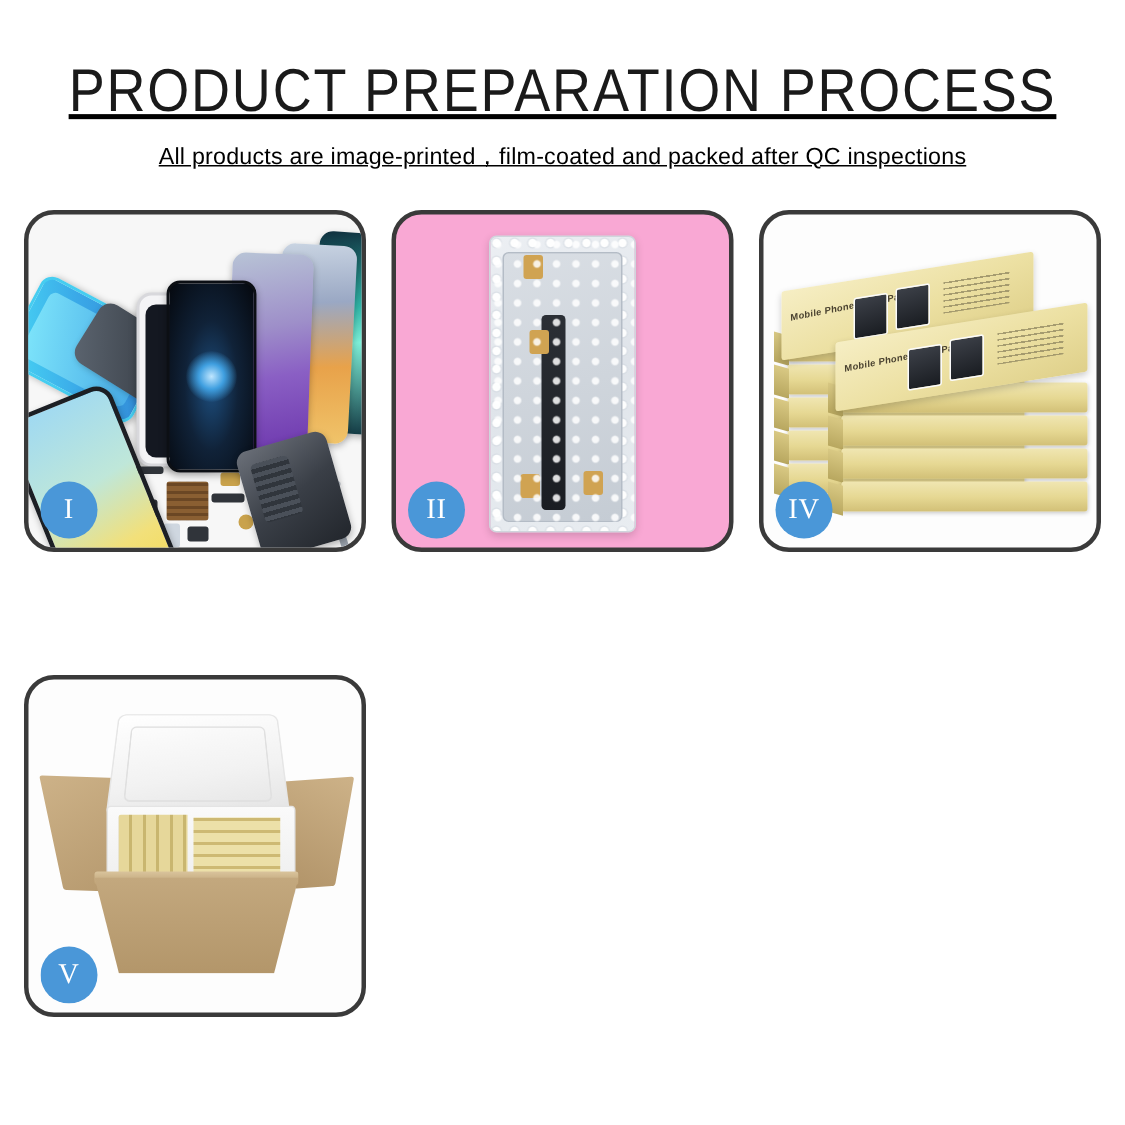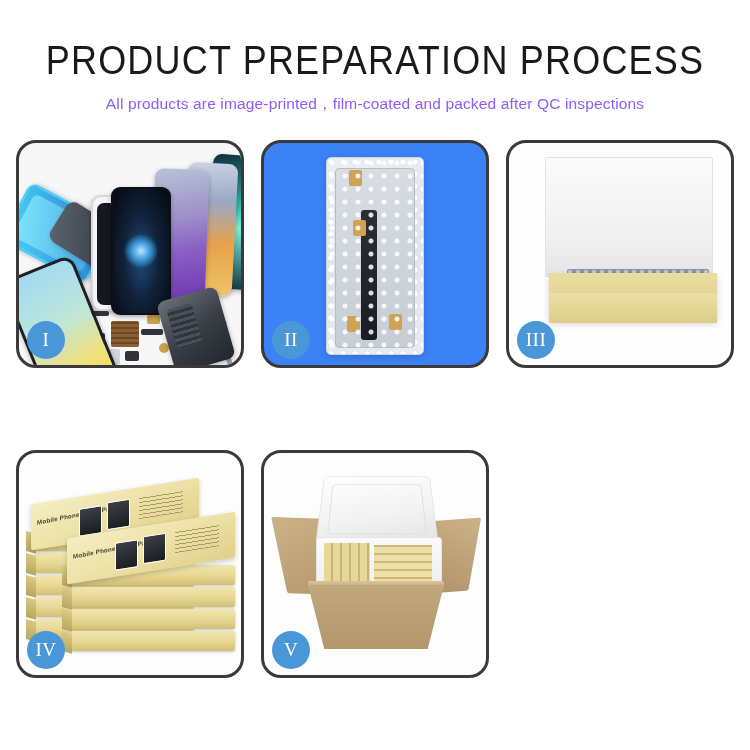--- a/index.html
+++ b/index.html
@@ -12,37 +12,38 @@
     height: 750px;
     font-family: "Liberation Sans", sans-serif;
     overflow: hidden;
     position: relative;
   }
 
   
   .header {
     text-align: center;
     padding-top: 38px;
+    text-decoration: underline;
   }
   .main-title {
     font-family: "Liberation Sans", sans-serif;
     font-size: 36px;
     font-weight: 400;
     letter-spacing: 1.2px;
     color: #1a1a1a;
     margin: 0;
     line-height: 1.1;
     transform: scaleY(1.12);
     transform-origin: center top;
   }
   .sub-title {
     font-family: "Liberation Sans", sans-serif;
     font-size: 15.5px;
     font-weight: 400;
-    color: #8b5cf6;
+    color: #000000;
     margin: 16px 0 0 0;
     letter-spacing: 0.15px;
   }
 
   
   .grid {
     position: absolute;
     left: 16px;
     top: 140px;
     width: 718px;
@@ -173,21 +174,21 @@
   .part.dark { background: #30343a; }
   .part.round { border-radius: 50%; }
   .chipgrid {
     position: absolute;
     background: repeating-linear-gradient(0deg,#8a5f32 0 3px,#6b4724 3px 5px),
                 repeating-linear-gradient(90deg,#8a5f32 0 3px,#6b4724 3px 5px);
     border-radius: 2px;
   }
 
   
-  .p2 { background: #3b82f6; }
+  .p2 { background: #f9a8d4; }
   .bubblebag {
     position: absolute;
     left: 62px; top: 14px;
     width: 96px; height: 196px;
     background:
       radial-gradient(circle at 4px 4px, rgba(255,255,255,.95) 2.4px, rgba(205,212,220,.55) 3.2px, rgba(0,0,0,0) 4px) 0 0 / 12px 12px,
       linear-gradient(160deg,#eceff3 0%,#dfe4ea 50%,#e9edf1 100%);
     border: 1px solid #cfd5dc;
     border-radius: 5px;
     box-shadow: 0 2px 6px rgba(0,0,0,.16);
@@ -467,33 +468,20 @@
         <div class="bb-tape" style="left:22px;top:12px;"></div>
         <div class="bb-tape" style="left:26px;top:62px;"></div>
         <div class="bb-tape" style="left:20px;top:158px;"></div>
         <div class="bb-tape" style="left:62px;top:156px;"></div>
         <div class="bb-gloss"></div>
       </div>
     </div>
     <div class="badge">II</div>
   </div>
 
-  <div class="panel p3">
-    <div class="panel-stage">
-      <div class="box3-lidflapL"></div>
-      <div class="box3-lidflapR"></div>
-      <div class="box3-lid"></div>
-      <div class="box3-bubble"></div>
-      <div class="box3-endL"></div>
-      <div class="box3-endR"></div>
-      <div class="box3-body"></div>
-      <div class="box3-front"></div>
-    </div>
-    <div class="badge">III</div>
-  </div>
 
   <div class="panel p4">
     <div class="panel-stage">
       <div class="stack">
 
         <div class="sbox" style="left:12px;top:58px;"></div>
         <div class="sbox" style="left:12px;top:80px;"></div>
         <div class="sbox" style="left:12px;top:102px;"></div>
         <div class="sbox" style="left:12px;top:124px;"></div>
         <div class="sbox" style="left:12px;top:146px;"></div>

